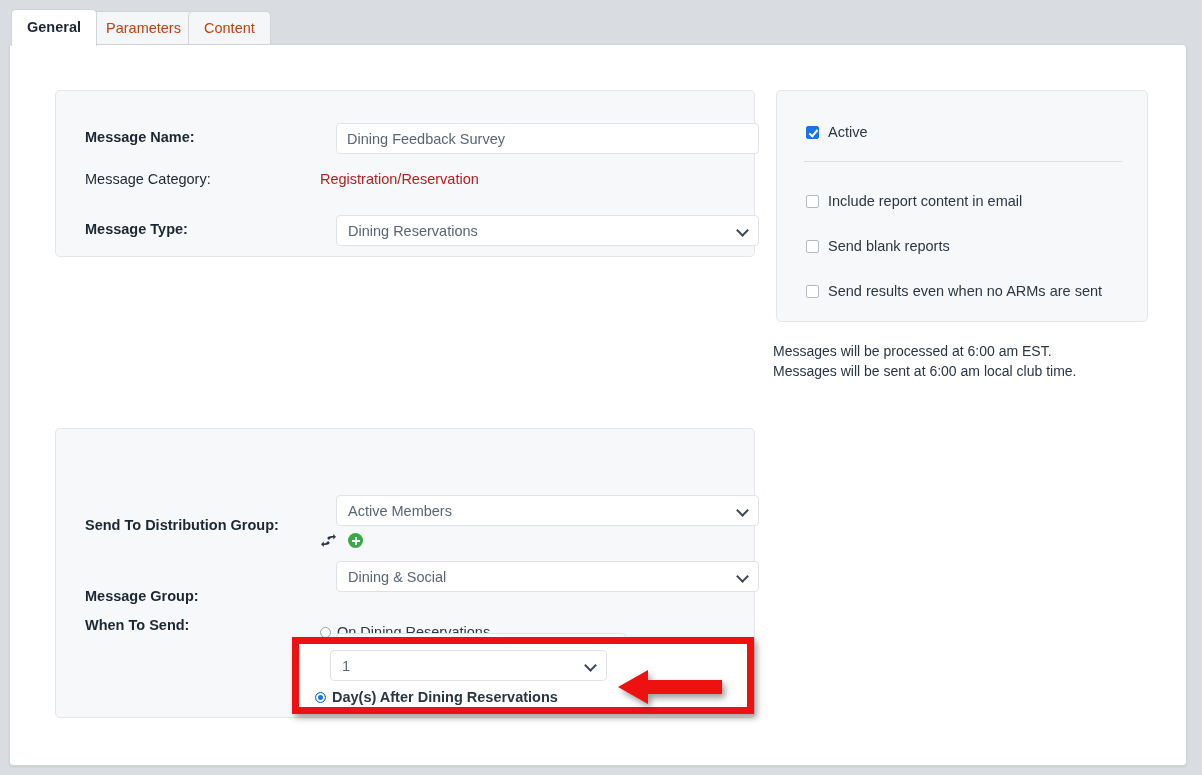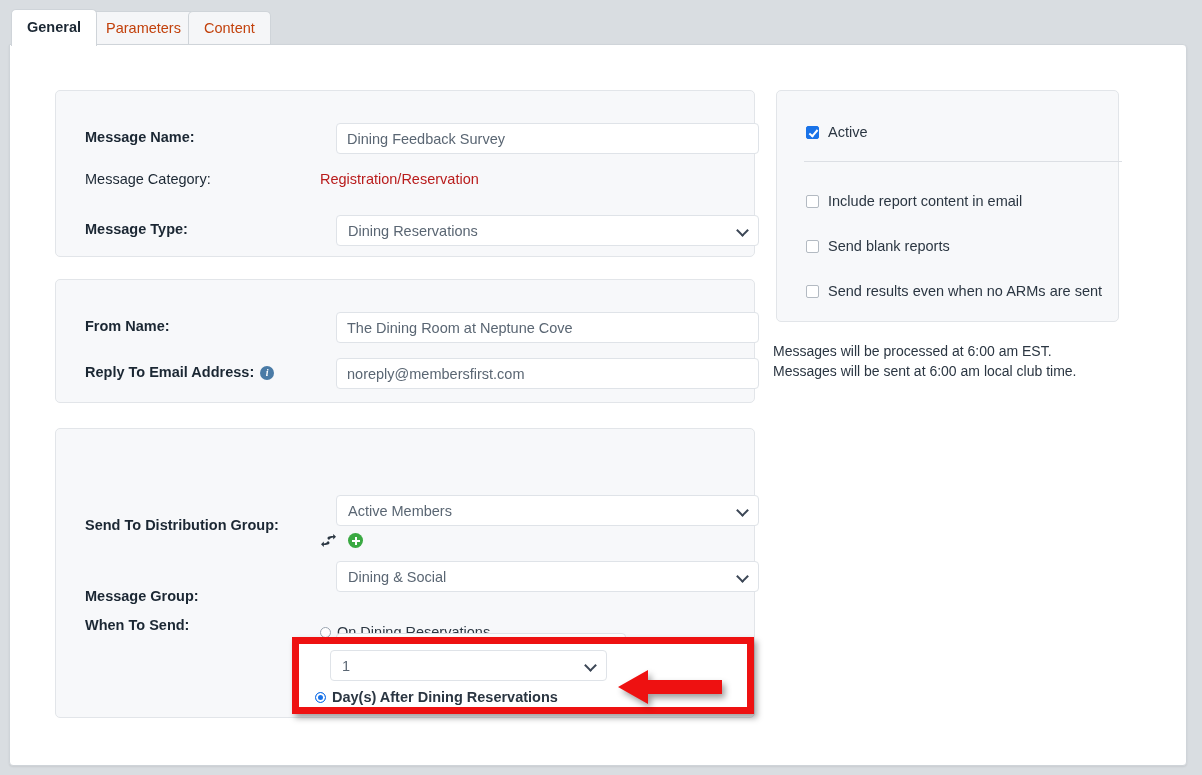--- a/index.html
+++ b/index.html
@@ -55,21 +55,21 @@
   
   .panel {
     position: absolute;
     background: #f7f8fa;
     border: 1px solid #e2e5e9;
     border-radius: 5px;
   }
   #panel-message  { left: 45px;  top: 45px;  width: 700px; height: 167px; }
   #panel-from     { left: 45px;  top: 234px; width: 700px; height: 124px; }
   #panel-send     { left: 45px;  top: 383px; width: 700px; height: 290px; }
-  #panel-options  { left: 766px; top: 45px;  width: 343px; height: 232px; }
+  #panel-options  { left: 766px; top: 45px;  width: 372px; height: 232px; }
 
   .row { position: absolute; left: 0; width: 100%; }
 
   .lbl {
     position: absolute;
     left: 29px;
     font-size: 14.5px;
     color: #1b2733;
     white-space: nowrap;
   }
@@ -264,38 +264,20 @@
         <div class="lbl b" style="top:6px;">Message Type:</div>
         <div class="ctl">
           <div class="sel">
             <div class="val">Dining Reservations</div>
             <span class="chev"></span>
           </div>
         </div>
       </div>
     </div>
 
-    <div class="panel" id="panel-from">
-
-      <div class="row" style="top:32px;">
-        <div class="lbl b" style="top:6px;">From Name:</div>
-        <div class="ctl">
-          <input class="tinput" type="text" value="The Dining Room at Neptune Cove" style="">
-        </div>
-      </div>
-
-      <div class="row" style="top:78px;">
-        <div class="lbl b" style="top:6px;">
-          <span>Reply To Email Address:</span><span class="info-icon">i</span>
-        </div>
-        <div class="ctl">
-          <input class="tinput" type="text" value="noreply@membersfirst.com" style="">
-        </div>
-      </div>
-    </div>
 
     <div class="panel" id="panel-send">
 
       <div class="row" style="top:66px;">
         <div class="lbl b" style="top:22px;">Send To Distribution Group:</div>
         <div class="ctl" style="top:0;">
           <div class="sel">
             <div class="val">Active Members</div>
             <span class="chev"></span>
           </div>

